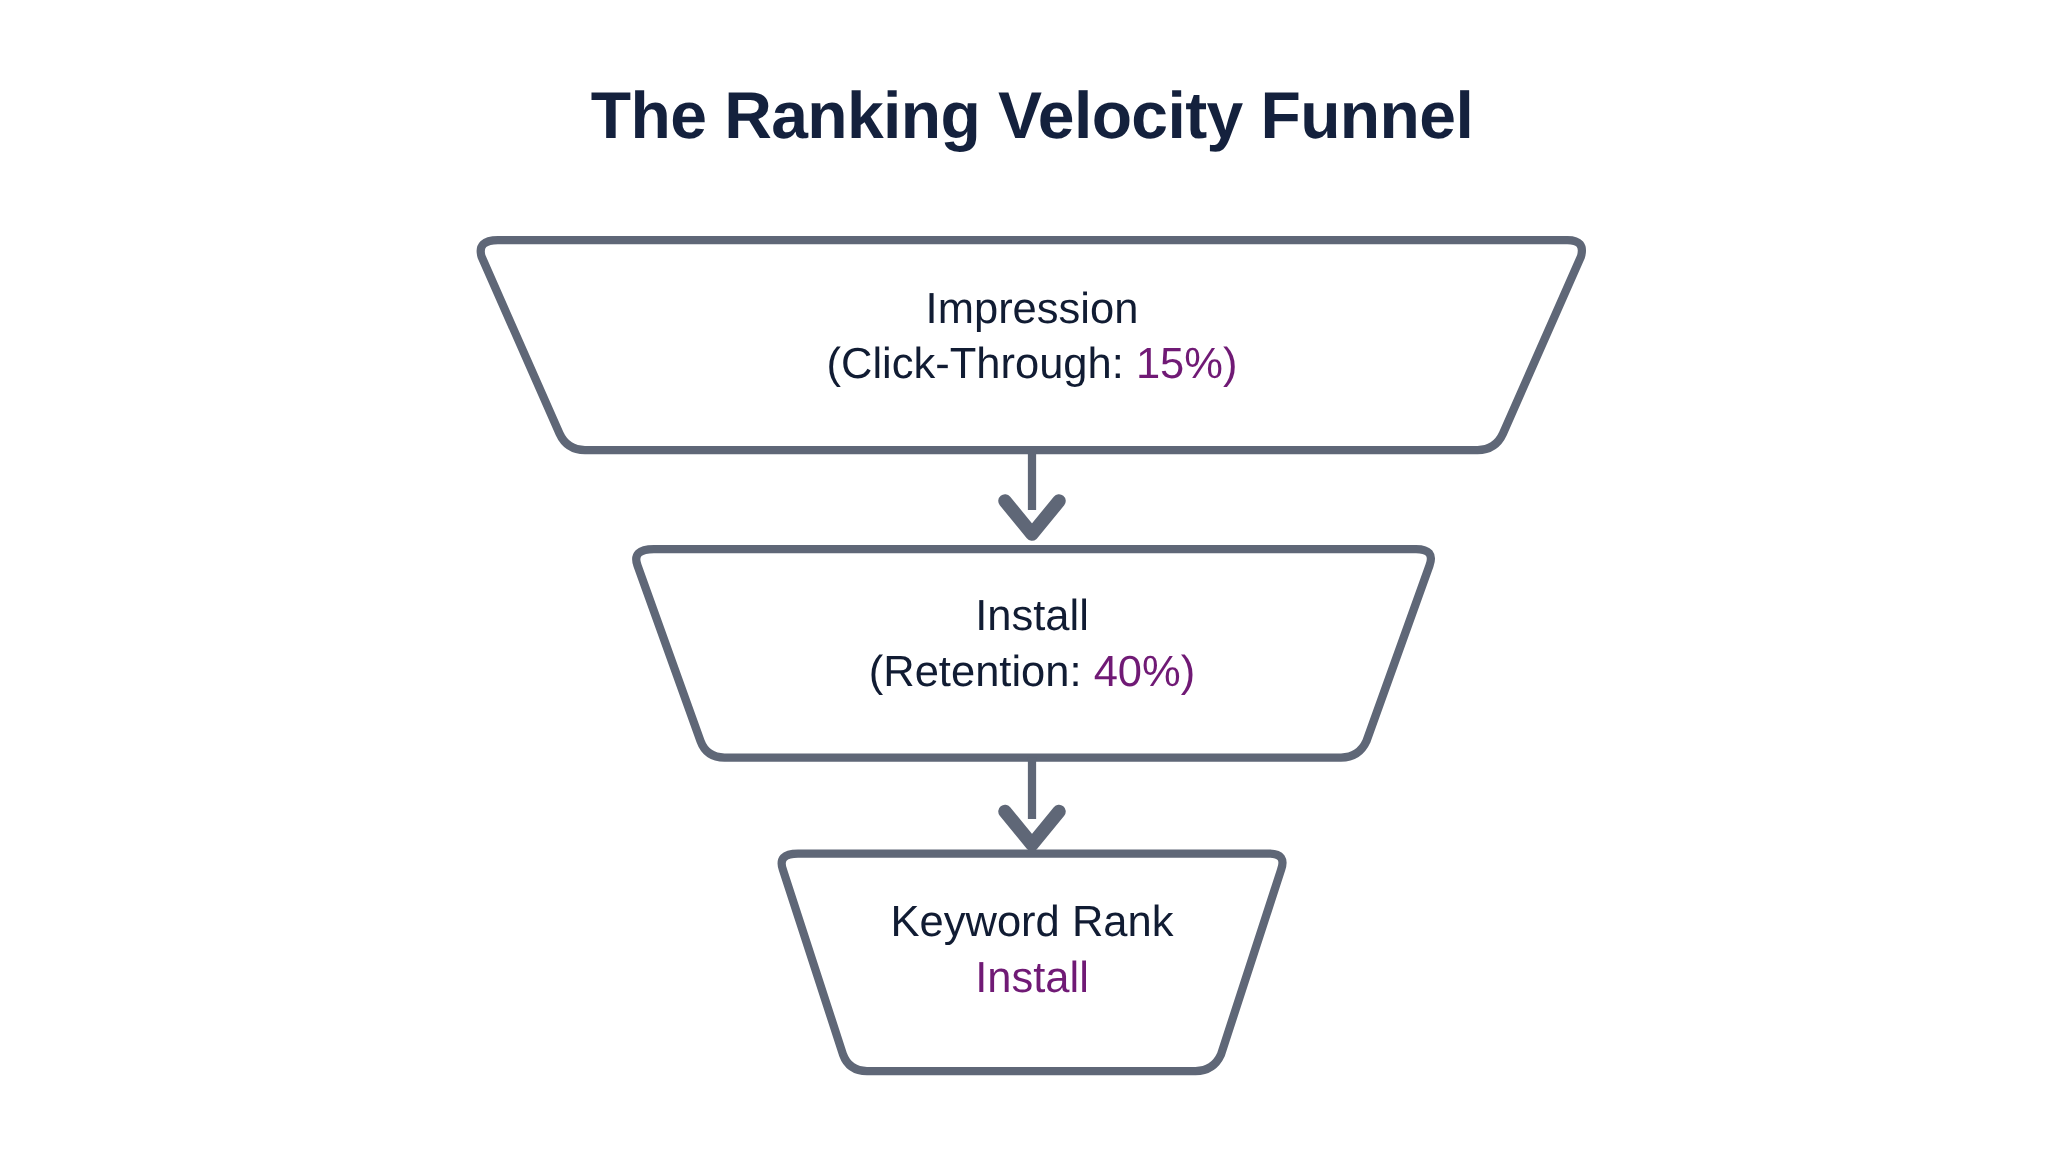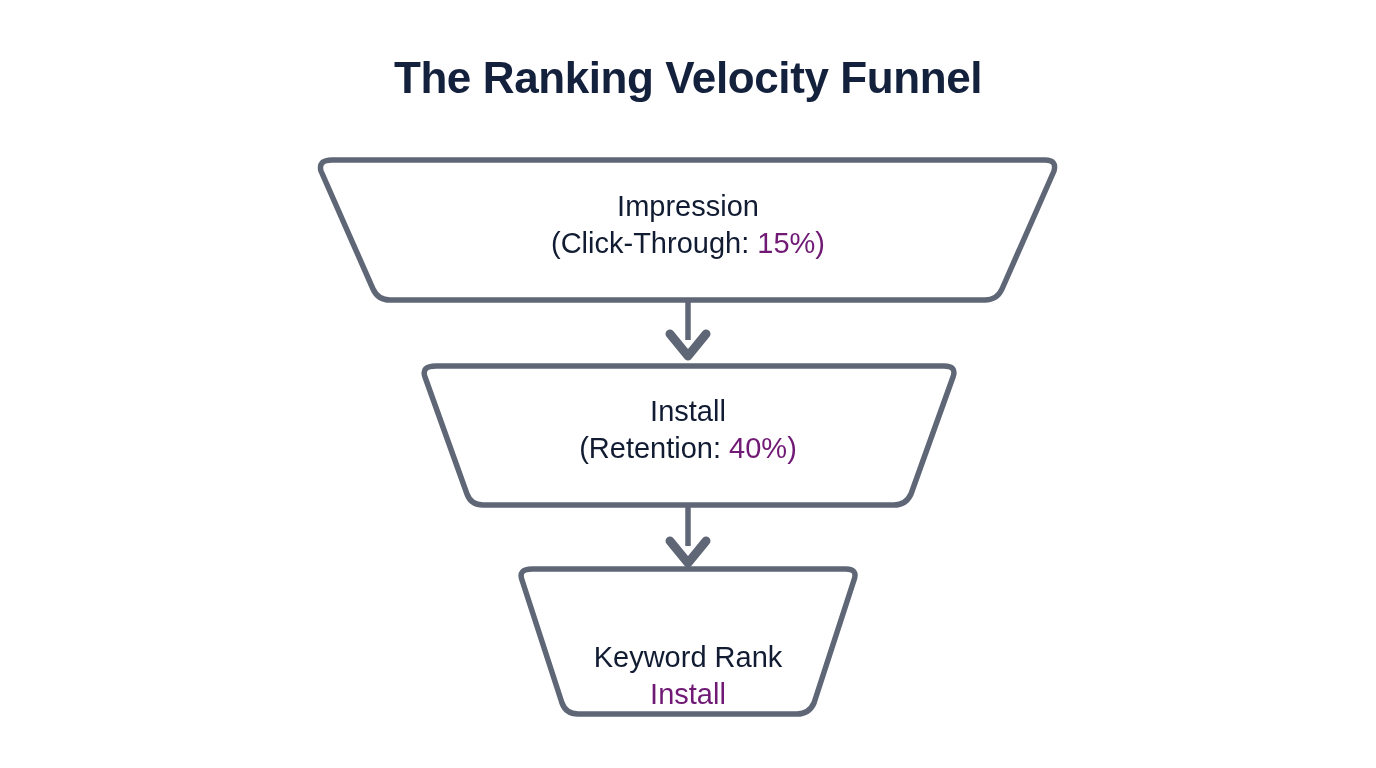--- a/index.html
+++ b/index.html
@@ -61,21 +61,20 @@
     left: 388px;
     top: 393px;
     width: 600px;
     font-size: 29px;
   }
   #stage-3-label {
     left: 388px;
     top: 597px;
     width: 600px;
     font-size: 29px;
-    margin-top: 42px;
   }
   .line2 {
     display: block;
   }
 </style>
 </head>
 <body>
 
 <div id="canvas">
 

